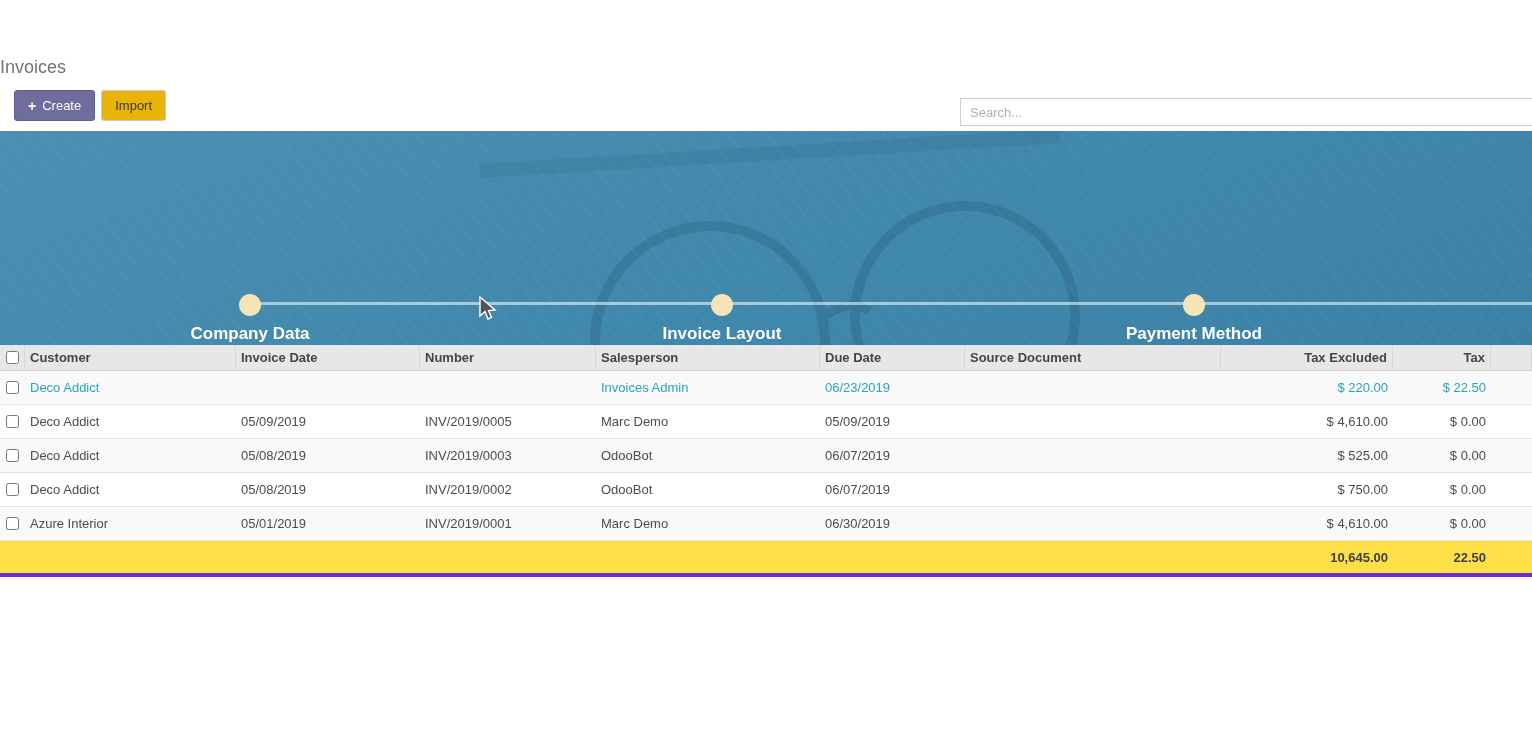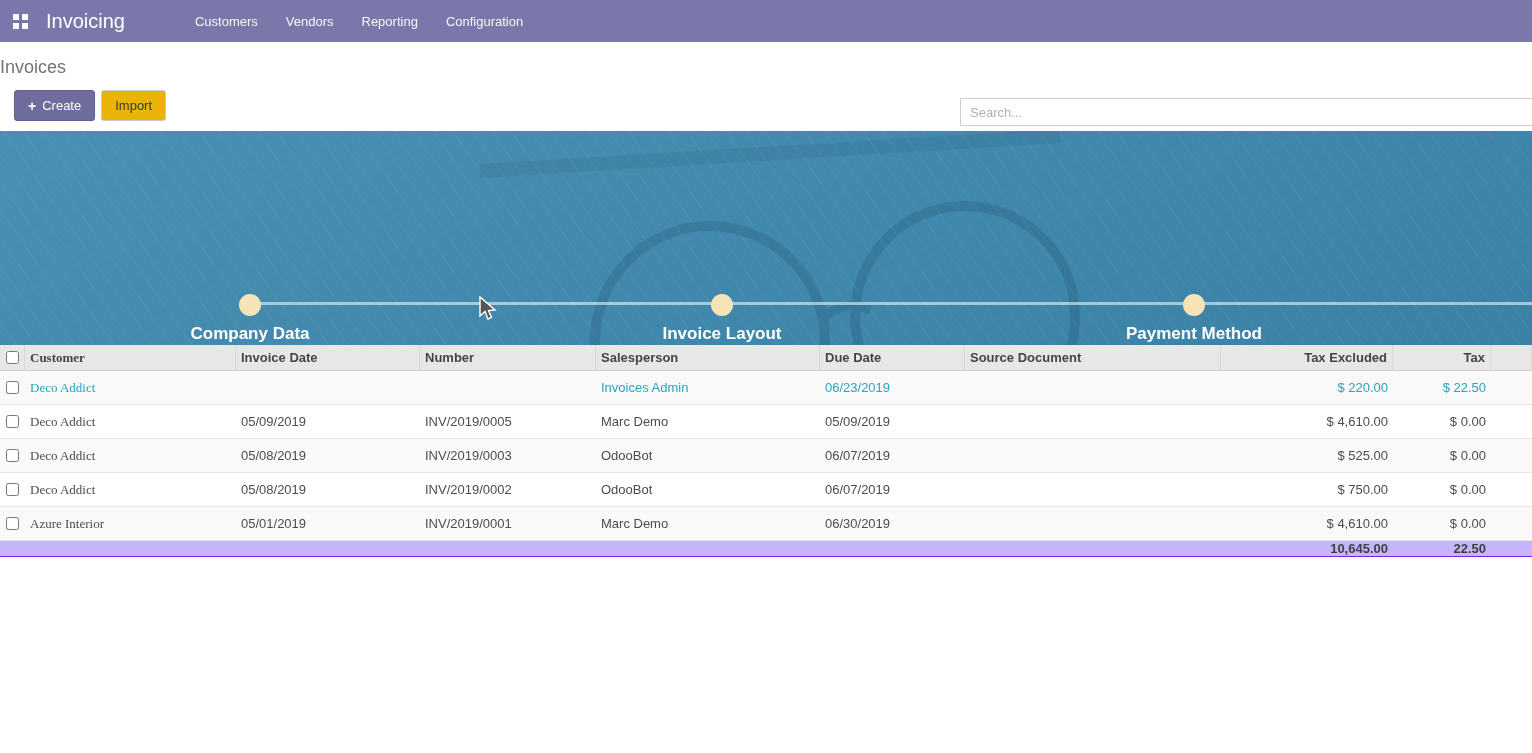--- a/index.html
+++ b/index.html
@@ -50,24 +50,24 @@
 
   
   .list-view { position:absolute; top:345px; left:0; width:1532px; }
   .lrow { display:flex; width:1532px; align-items:center; }
   .lhead { height:26px; background:#e7e7e7; border-bottom:1px solid #cfcfcf; font-weight:bold; color:#454545; }
   .lhead .cell { border-right:1px solid #d8d8d8; height:26px; display:flex; align-items:center; }
   .lhead .cell.num { justify-content:flex-end; }
   .lbody .lrow { height:34px; border-bottom:1px solid #e4e4e4; font-size:13px; color:#4c4c4c; cursor:pointer; }
   .lbody .lrow:nth-child(odd) { background:#f9f9f9; }
   .lbody .lrow:nth-child(even) { background:#fff; }
-  .lfoot { height:16px; background:#c4b5fd; border-bottom:1px solid #6d28d9; font-weight:bold; color:#3f3f3f; }
+  .lfoot { height:36px; background:#fde047; border-bottom:4px solid #6d28d9; font-weight:bold; color:#3f3f3f; }
   .cell { padding:0 5px; font-size:13px; overflow:hidden; white-space:nowrap; }
   .c-cb { width:25px; display:flex; justify-content:center; }
-  .c-customer { width:211px;font-family:Liberation Serif, serif; }
+  .c-customer { width:211px; }
   .c-invdate { width:184px; }
   .c-number { width:176px; }
   .c-sales { width:224px; }
   .c-due { width:145px; }
   .c-source { width:256px; }
   .c-taxexcl { width:172px; text-align:right; }
   .c-tax { width:98px; text-align:right; }
   .c-spacer { width:41px; }
   .num { text-align:right; }
   .draft-row .cell { color:#2aa4ba; }
@@ -75,37 +75,20 @@
   input[type=checkbox] { width:13px; height:13px; cursor:pointer; }
 
   
   .cursor { position:absolute; top:296px; left:478px; pointer-events:none; }
 </style>
 </head>
 <body>
 
 <div class="stage">
 
-  <div class="navbar">
-    <div class="apps-btn">
-      <svg width="15" height="15" viewBox="0 0 15 15">
-        <rect x="0" y="0" width="6" height="6" fill="#fff"></rect>
-        <rect x="9" y="0" width="6" height="6" fill="#fff"></rect>
-        <rect x="0" y="9" width="6" height="6" fill="#fff"></rect>
-        <rect x="9" y="9" width="6" height="6" fill="#fff"></rect>
-      </svg>
-    </div>
-    <div class="app-title">Invoicing</div>
-    <div class="nav-menu">
-      <div class="nav-item">Customers</div>
-      <div class="nav-item">Vendors</div>
-      <div class="nav-item">Reporting</div>
-      <div class="nav-item">Configuration</div>
-    </div>
-  </div>
 
   <div class="control-panel">
     <div class="view-title">Invoices</div>
     <div class="btn-row">
       <button class="btn btn-primary">
         <span class="plus-glyph">+</span>
         <span>Create</span>
       </button>
       <button class="btn">
         <span>Import</span>

